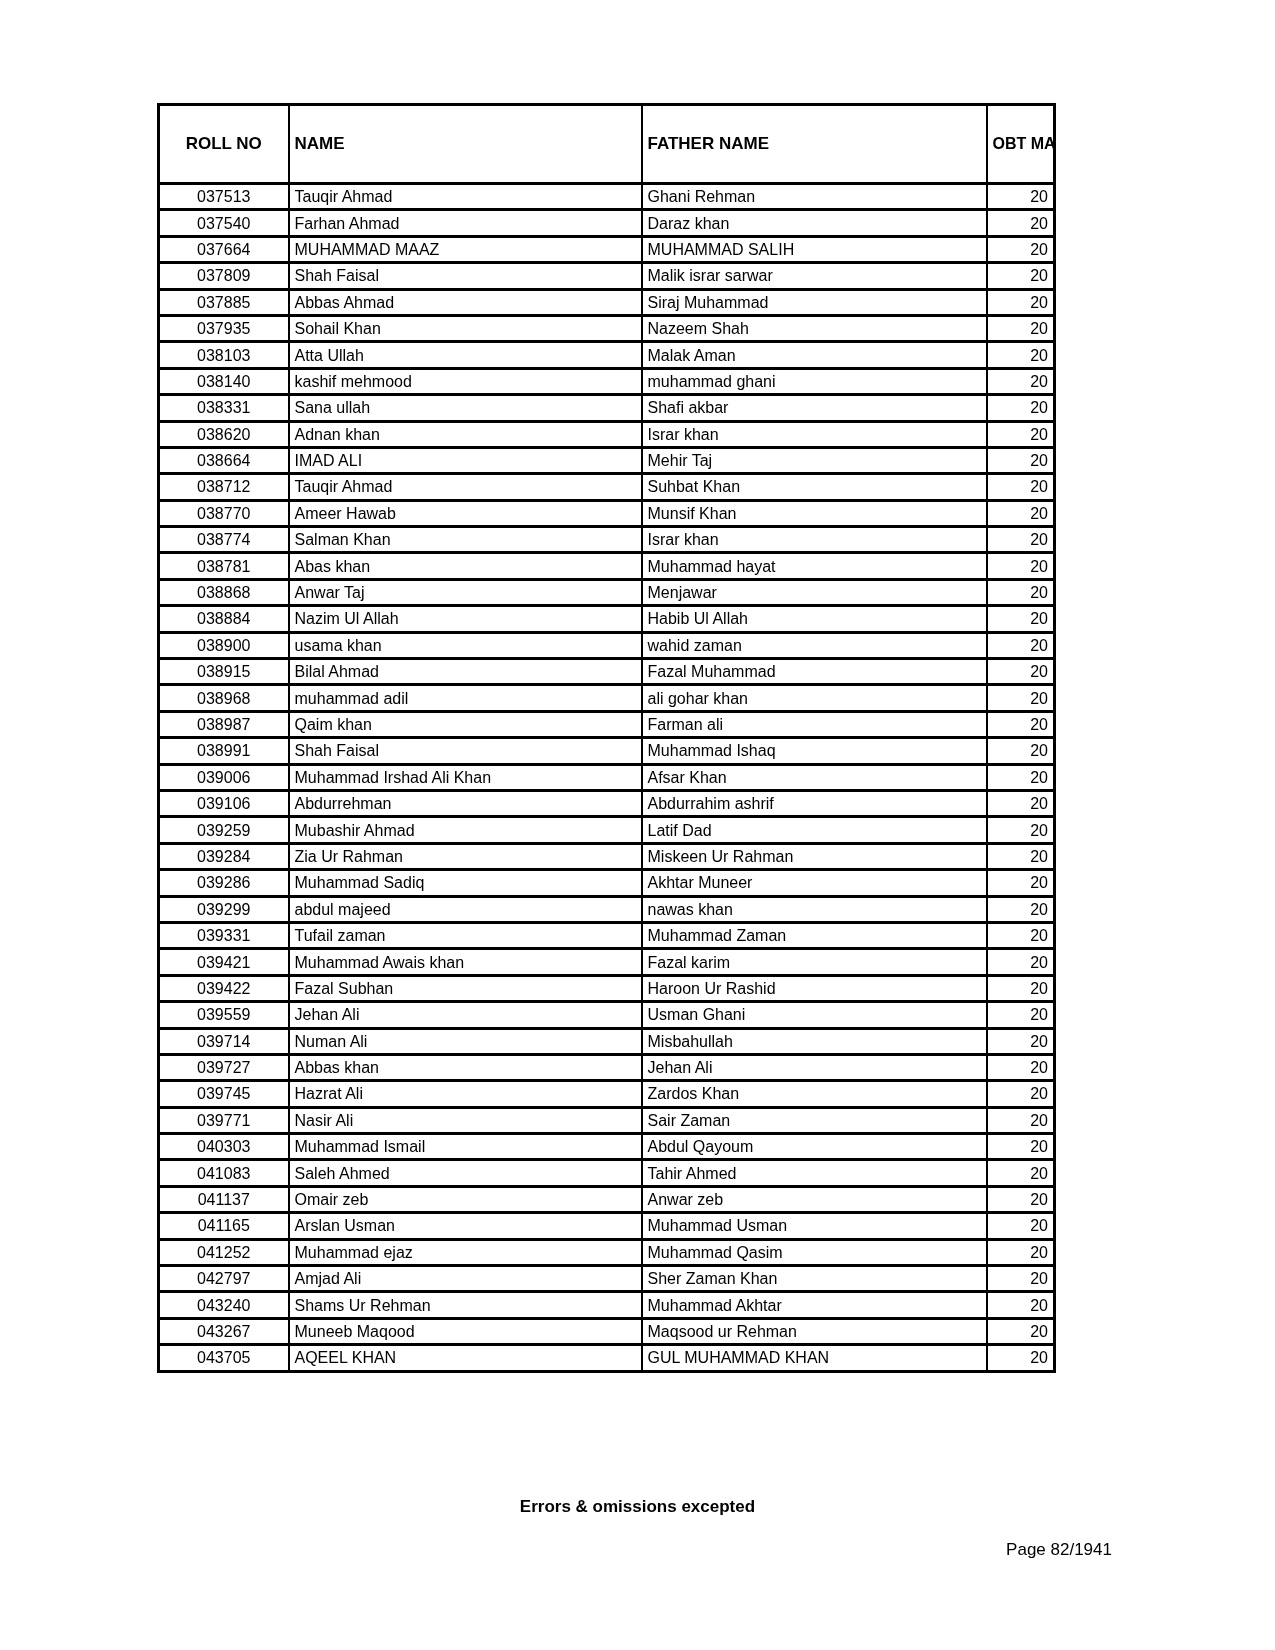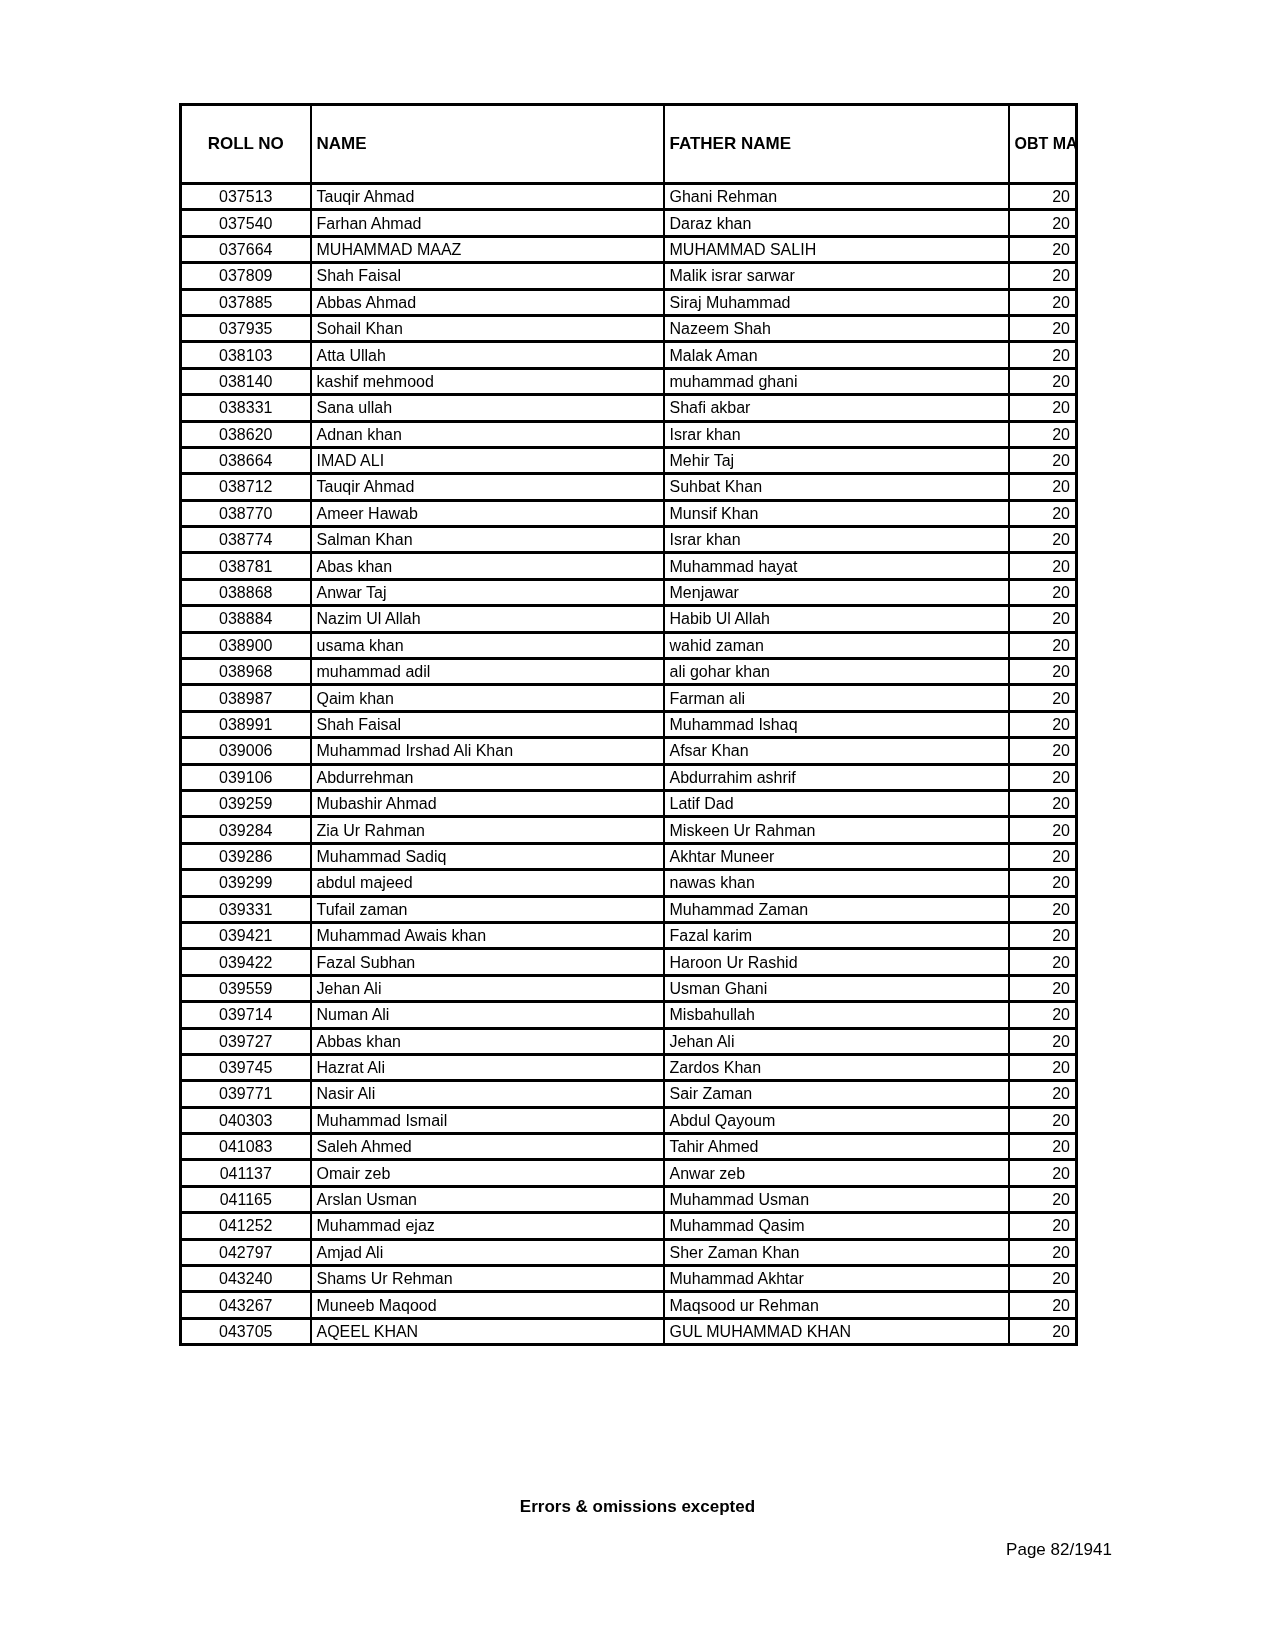--- a/index.html
+++ b/index.html
@@ -16,21 +16,21 @@
     position: absolute;
     left: 157px;
     top: 103px;
     width: 896px;
     border-collapse: collapse;
     table-layout: fixed;
   }
   table.results, table.results th, table.results td {
     border: 2px solid #000000;
   }
-  table.results { border-width: 3px; margin-left: 22px; }
+  table.results { border-width: 3px; }
   table.results th, table.results td {
     border-top-width: 3px;
     border-bottom-width: 3px;
     padding: 0 5px;
     overflow: hidden;
     white-space: nowrap;
   }
   thead th {
     height: 76px;
     font-size: 17px;
@@ -192,20 +192,26 @@
           <td class="c-father">Habib Ul Allah</td>
           <td class="c-marks">20</td>
         </tr>
         <tr>
           <td class="c-roll">038900</td>
           <td class="c-name">usama khan</td>
           <td class="c-father">wahid zaman</td>
           <td class="c-marks">20</td>
         </tr>
         <tr>
+          <td class="c-roll">038915</td>
+          <td class="c-name">Bilal Ahmad</td>
+          <td class="c-father">Fazal Muhammad</td>
+          <td class="c-marks">20</td>
+        </tr>
+        <tr>
           <td class="c-roll">038968</td>
           <td class="c-name">muhammad adil</td>
           <td class="c-father">ali gohar khan</td>
           <td class="c-marks">20</td>
         </tr>
         <tr>
           <td class="c-roll">038987</td>
           <td class="c-name">Qaim khan</td>
           <td class="c-father">Farman ali</td>
           <td class="c-marks">20</td>

